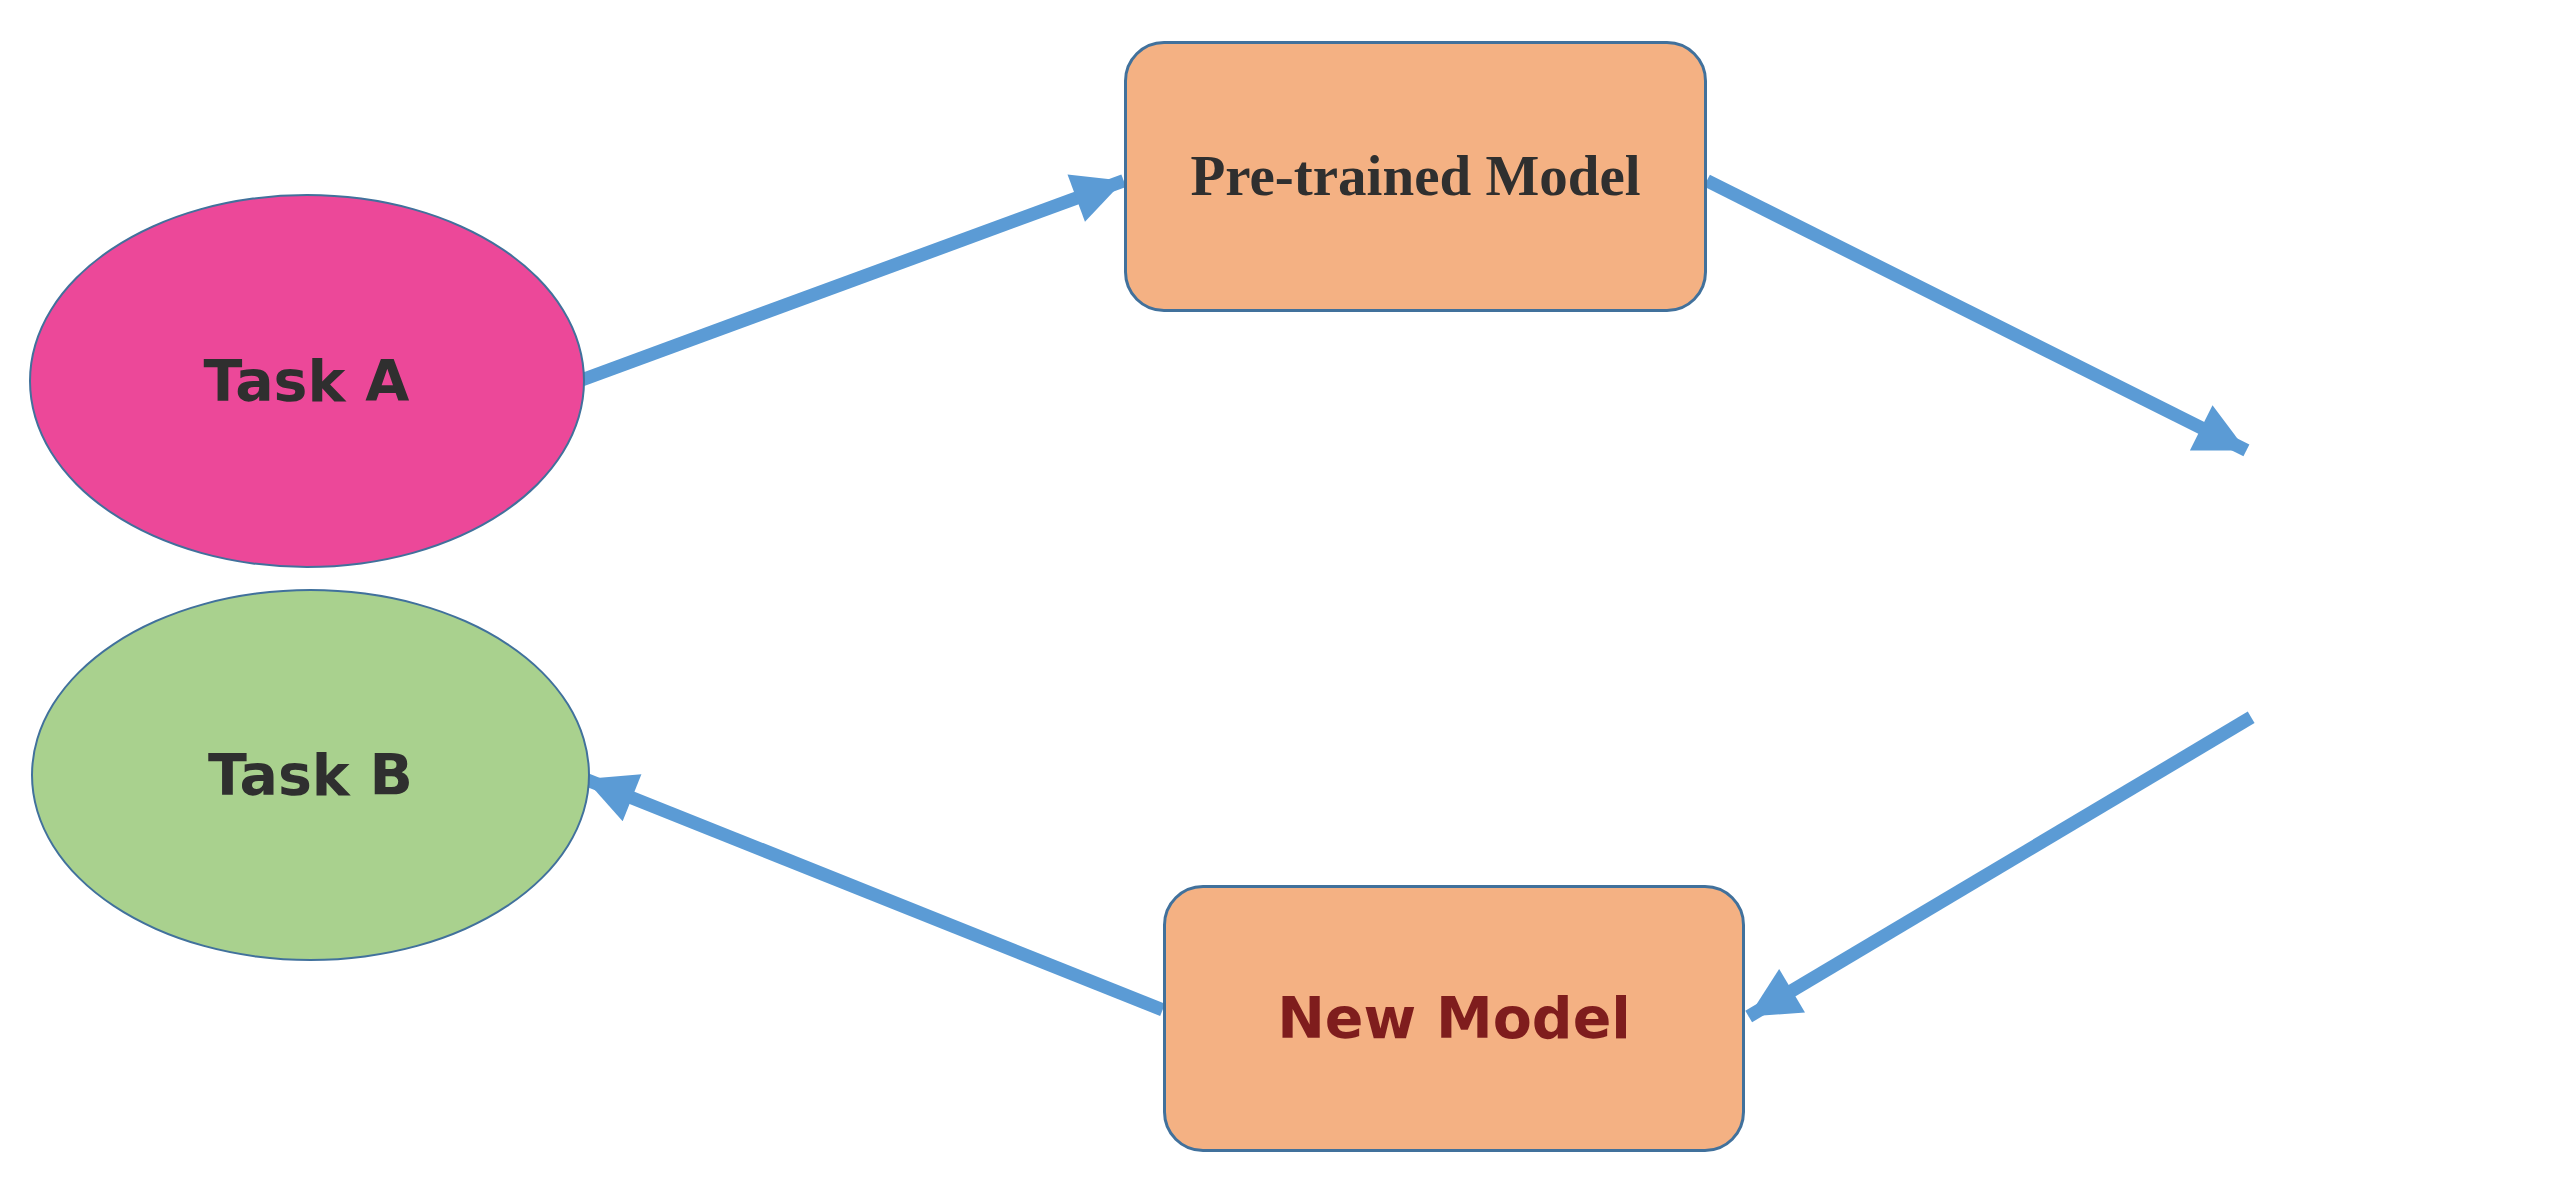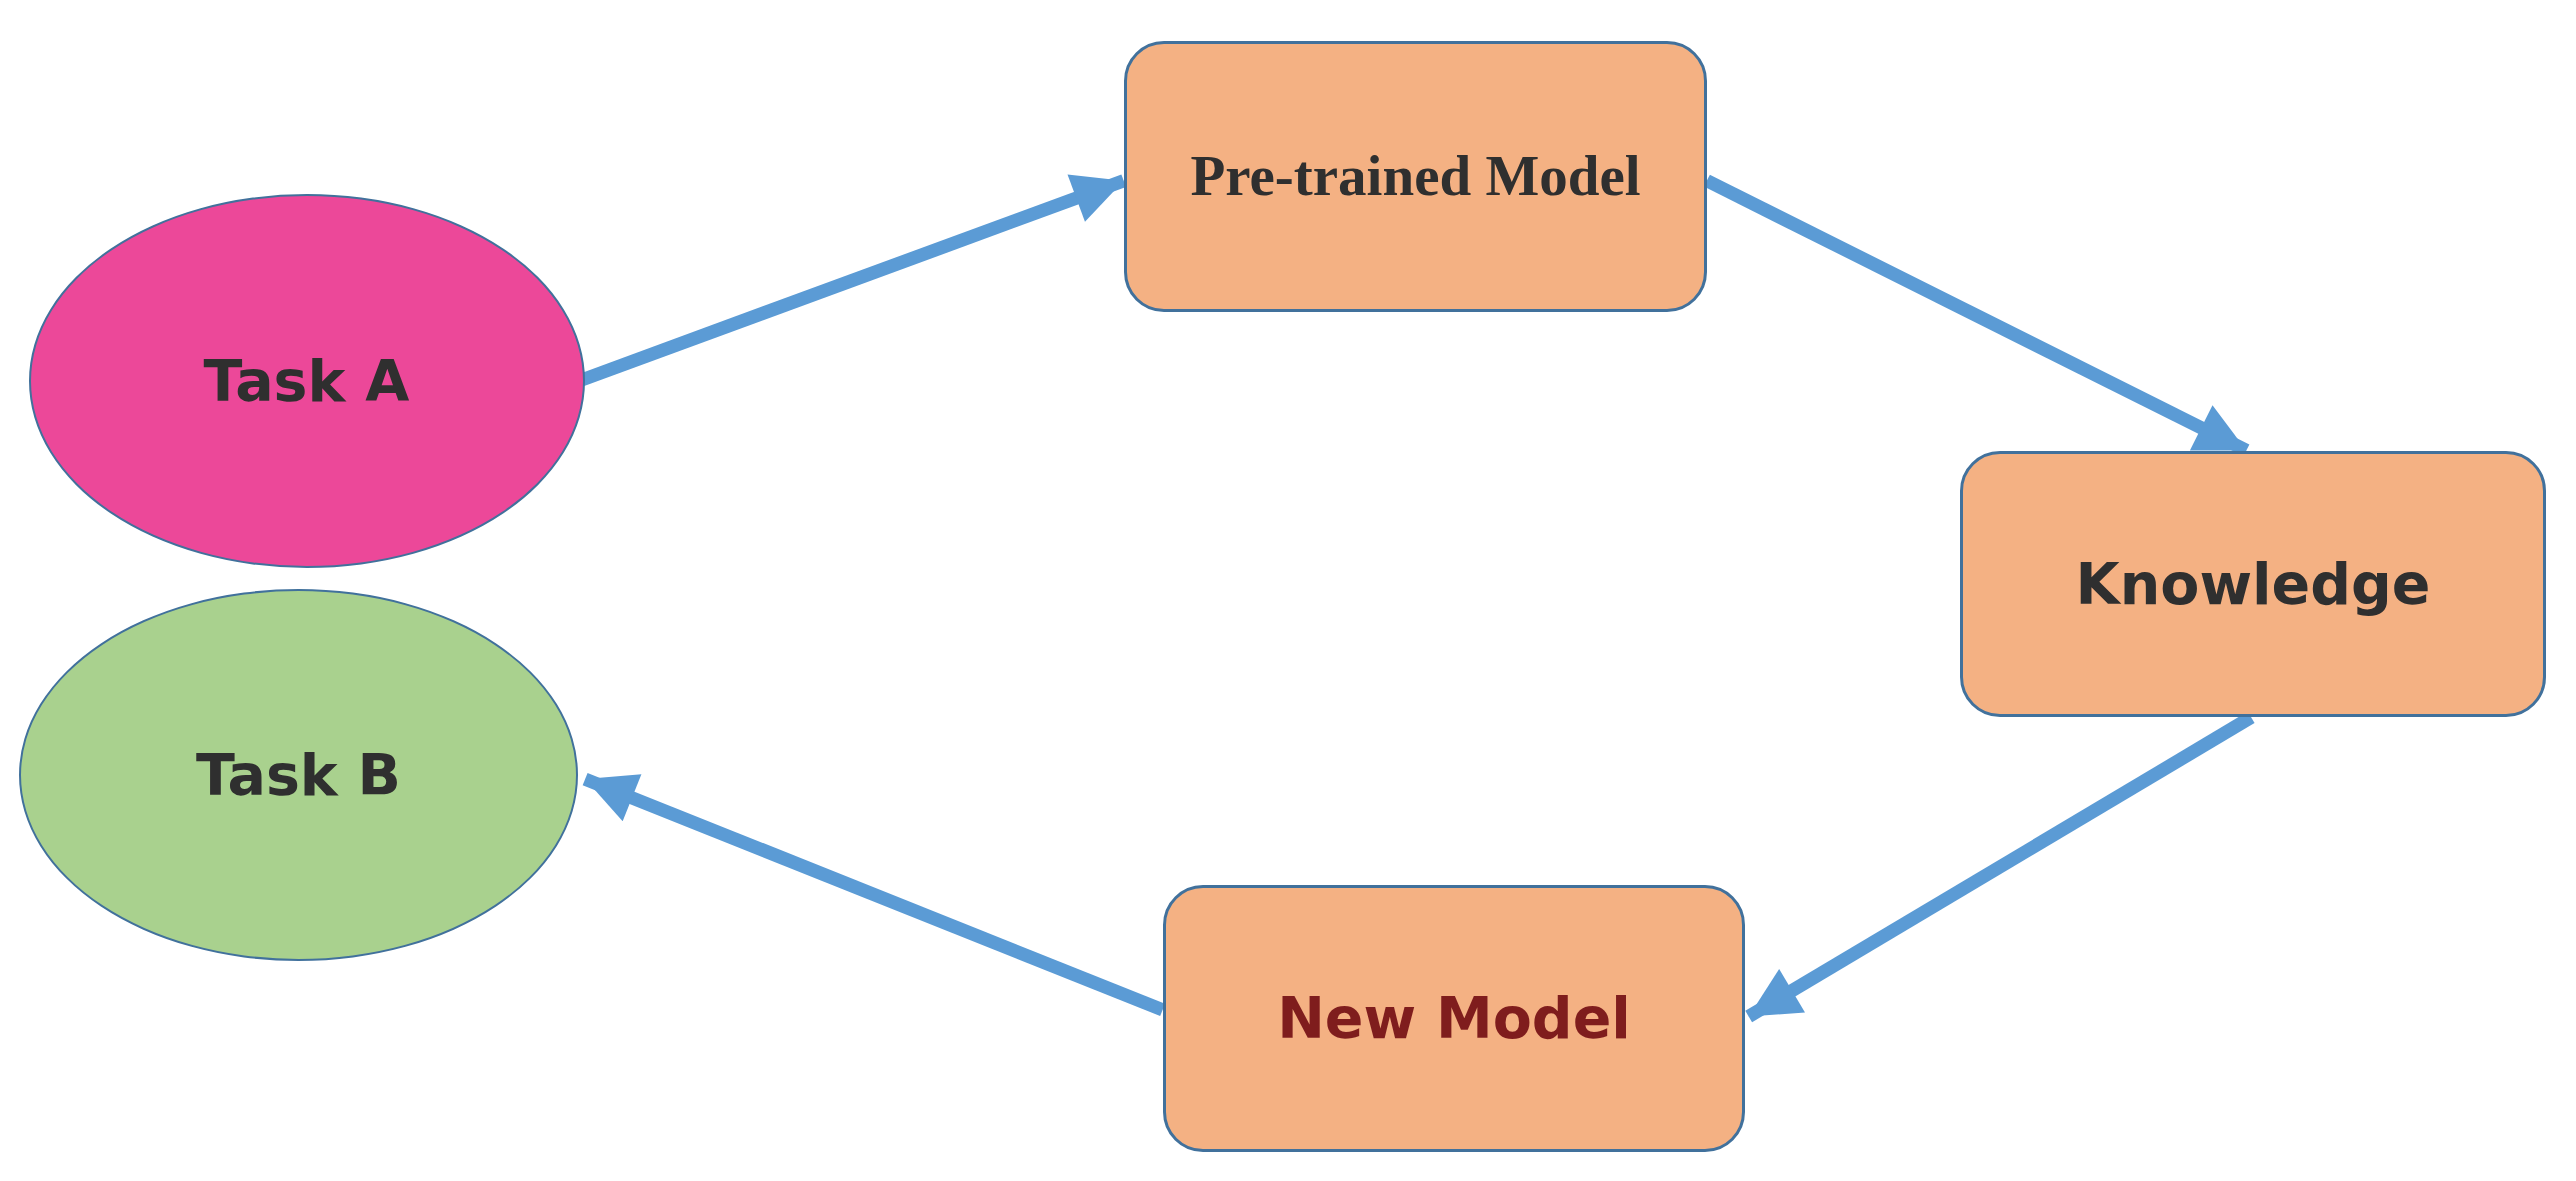--- a/index.html
+++ b/index.html
@@ -35,21 +35,21 @@
   }
   .label {
     font-weight: 700;
     font-size: 57px;
     line-height: 1.42;
     letter-spacing: 0px;
     color: #2f2f2f;
   }
   
   #node-task-a      { left: 28.5px;   top: 194px; width: 556px; height: 374px; }
-  #node-task-b      { left: 19px;   top: 589px; width: 559px; height: 372px; }
+  #node-task-b      { left: 31px;   top: 589px; width: 559px; height: 372px; }
   #node-pretrained  { left: 1124px; top: 41px;  width: 583px; height: 271px; }
   #node-knowledge   { left: 1960px; top: 451px; width: 586px; height: 266px; }
   #node-new-model   { left: 1163px; top: 885px; width: 582px; height: 267px; }
   #node-pretrained .label { max-width: 475px; }
 </style>
 </head>
 <body>
 
 <div class="canvas">
 
@@ -74,22 +74,19 @@
   </div>
 
   <div id="node-task-b" class="node ellipse" style="background-color: rgb(169, 209, 142); border-color: rgb(65, 113, 156);">
     <span class="label" style="color: rgb(47, 47, 47);">Task B</span>
   </div>
 
   <div id="node-pretrained" class="node rect" style="background-color: rgb(244, 177, 131); border-color: rgb(65, 113, 156); font-family: Liberation Serif, serif;">
     <span class="label" style="color: rgb(47, 47, 47);">Pre-trained Model</span>
   </div>
 
-  <div id="node-knowledge" class="node rect" style="background-color: rgb(244, 177, 131); border-color: rgb(65, 113, 156);">
-    <span class="label" style="color: rgb(47, 47, 47);">Knowledge</span>
-  </div>
 
   <div id="node-new-model" class="node rect" style="background-color: rgb(244, 177, 131); border-color: rgb(65, 113, 156);">
     <span class="label" style="color: #7f1d1d;">New Model</span>
   </div>
 
 </div>
 
 
 </body></html>

